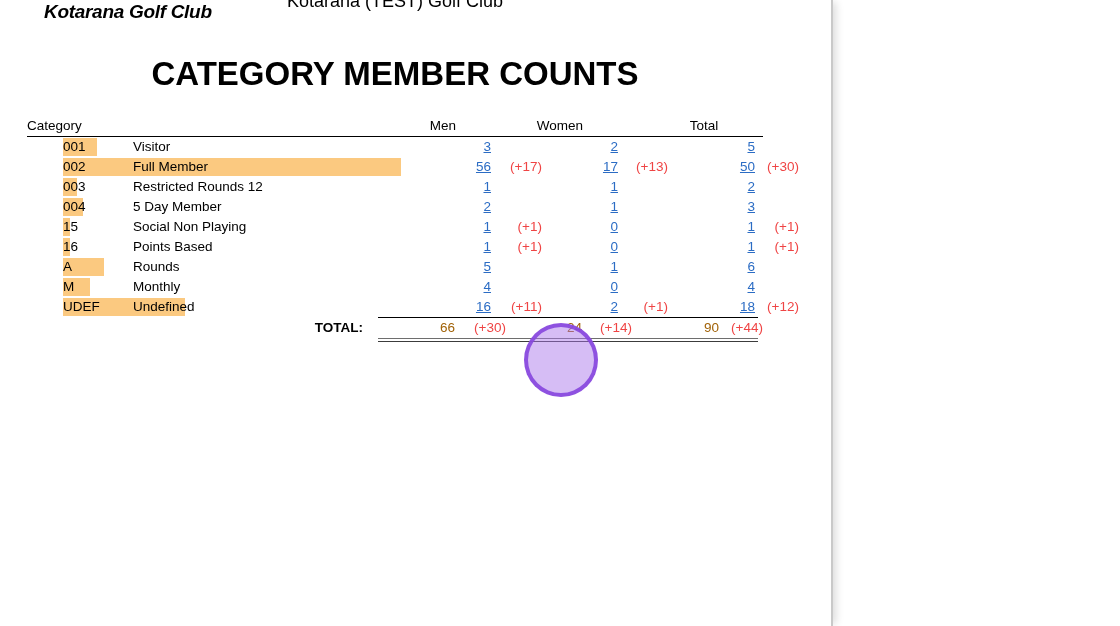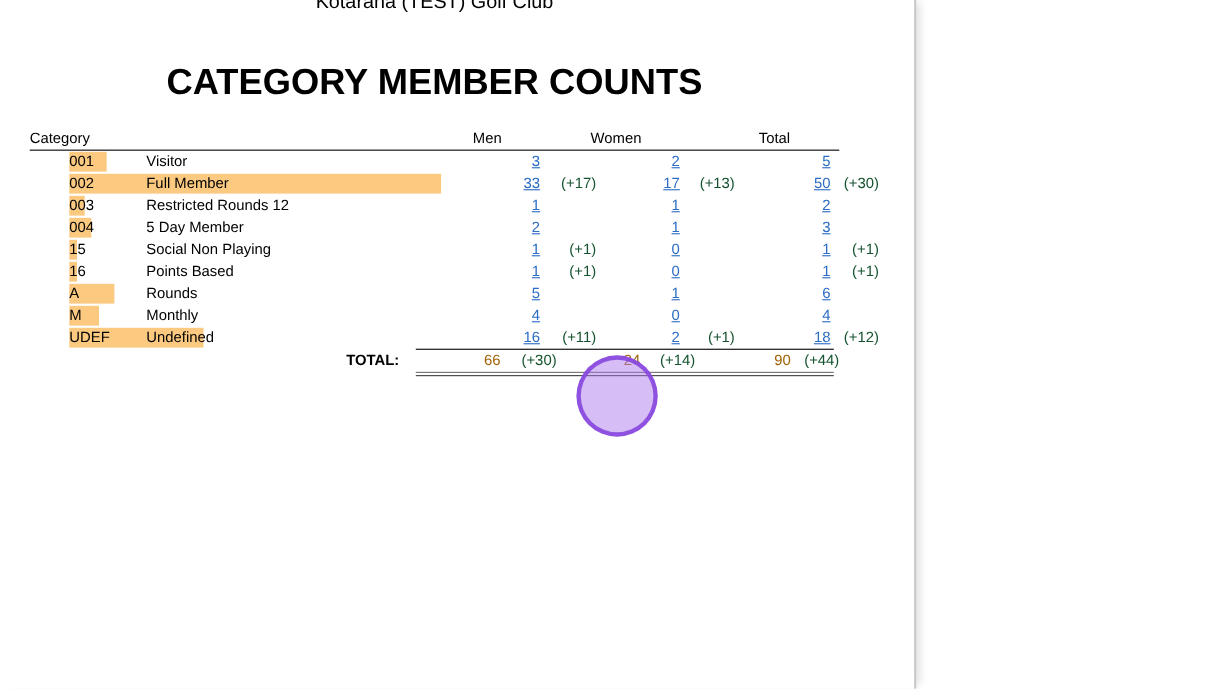--- a/index.html
+++ b/index.html
@@ -30,40 +30,41 @@
   .bar { position:absolute; left:27px; top:1px; height:18px; background:#fbc980; }
   .code { position:absolute; left:27px; top:2px; }
   .name { position:absolute; left:97px; top:2px;text-align:right; }
   .n-men   { position:absolute; left:380px; top:2px; width:75px; text-align:right; }
   .d-men   { position:absolute; left:458px; top:2px; width:48px; text-align:right; }
   .n-women { position:absolute; left:510px; top:2px; width:72px; text-align:right; }
   .d-women { position:absolute; left:584px; top:2px; width:48px; text-align:right; }
   .n-total { position:absolute; left:645px; top:2px; width:74px; text-align:right; }
   .d-total { position:absolute; left:715px; top:2px; width:48px; text-align:right; }
   a.cnt { color:#2b6cc4; text-decoration:underline; cursor:pointer; }
-  .delta { color:#14532d; }
+  .delta { color:#ef4444; }
 
   .total-rule { position:absolute; left:378px; top:199px; width:380px; height:0;
                 border-top:1px solid #000; }
   .total-row { position:absolute; top:200px; left:0; width:790px; height:20px; }
   .total-label { position:absolute; left:260px; top:2px; width:103px; text-align:right;
                  font-weight:bold; }
   .total-row .num { color:#a16207; }
   .dbl-rule { position:absolute; left:378px; top:220px; width:380px; height:4px;
               border-top:1.5px solid #6e6e6e; border-bottom:1.5px solid #3c3c3c; }
 
   .click-circle { position:absolute; border-radius:50%;
                   background:rgba(169,118,235,0.48);
                   border:4px solid rgba(134,70,222,0.9); z-index:10; }
 </style>
 </head>
 <body>
 
 <div class="page">
 
+  <div class="logo">Kotarana Golf Club</div>
   <div class="club-name">Kotarana (TEST) Golf Club</div>
 
   <div class="report-title">CATEGORY MEMBER COUNTS</div>
 
   <div class="tbl">
     <div class="hdr">
       <span class="h-cat">Category</span>
       <span class="h-men">Men</span>
       <span class="h-women">Women</span>
       <span class="h-total">Total</span>
@@ -79,21 +80,21 @@
           <span class="d-men delta"></span>
           <a class="n-women cnt">2</a>
           <span class="d-women delta"></span>
           <a class="n-total cnt">5</a>
           <span class="d-total delta"></span>
         </div>
         <div class="row">
           <div class="bar" style="width: 338px;"></div>
           <span class="code">002</span>
           <span class="name">Full Member</span>
-          <a class="n-men cnt">33</a>
+          <a class="n-men cnt">56</a>
           <span class="d-men delta">(+17)</span>
           <a class="n-women cnt">17</a>
           <span class="d-women delta">(+13)</span>
           <a class="n-total cnt">50</a>
           <span class="d-total delta">(+30)</span>
         </div>
         <div class="row">
           <div class="bar" style="width: 14px;"></div>
           <span class="code">003</span>
           <span class="name">Restricted Rounds 12</span>

